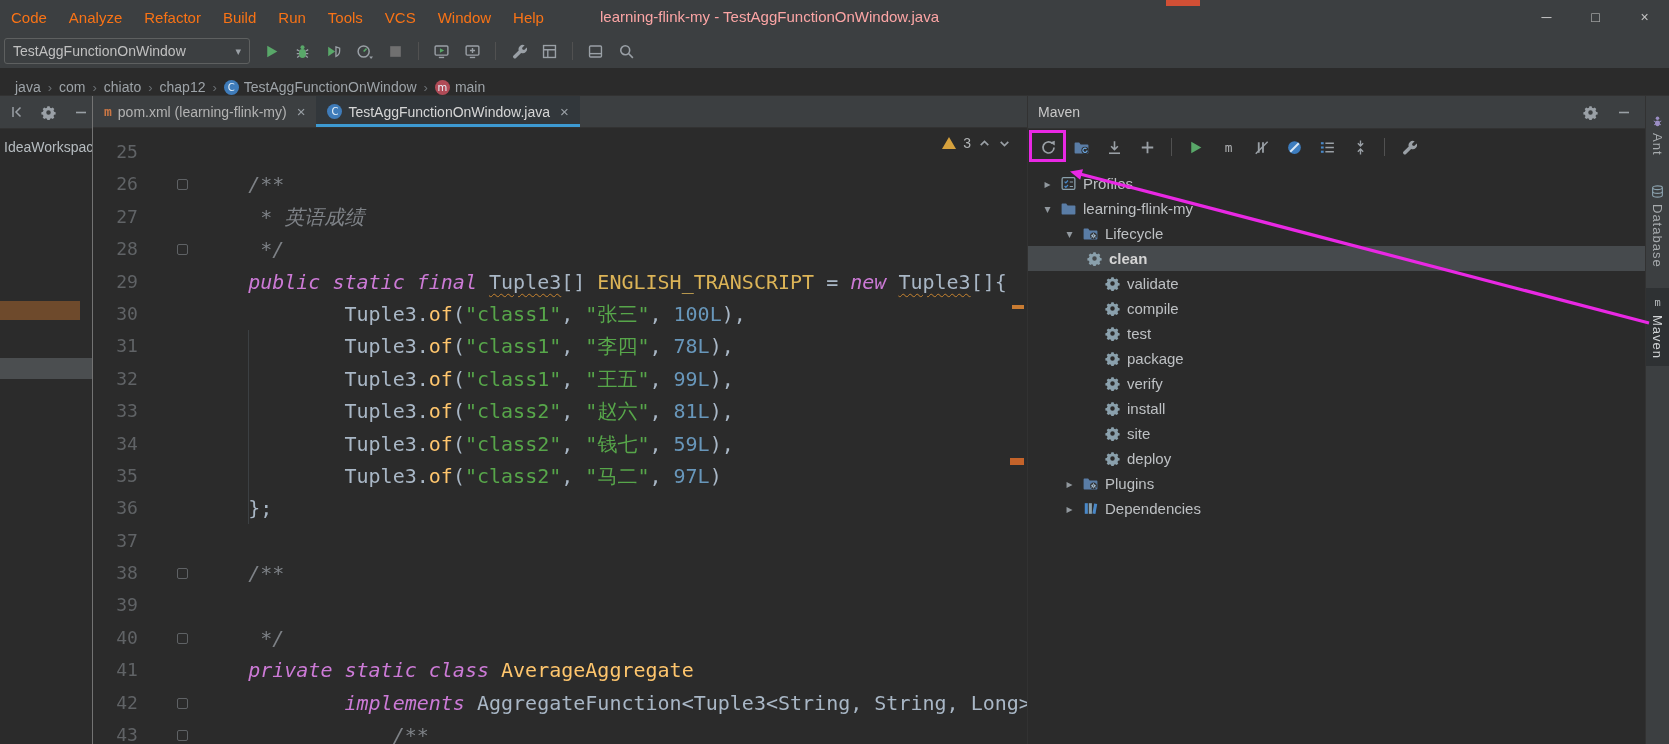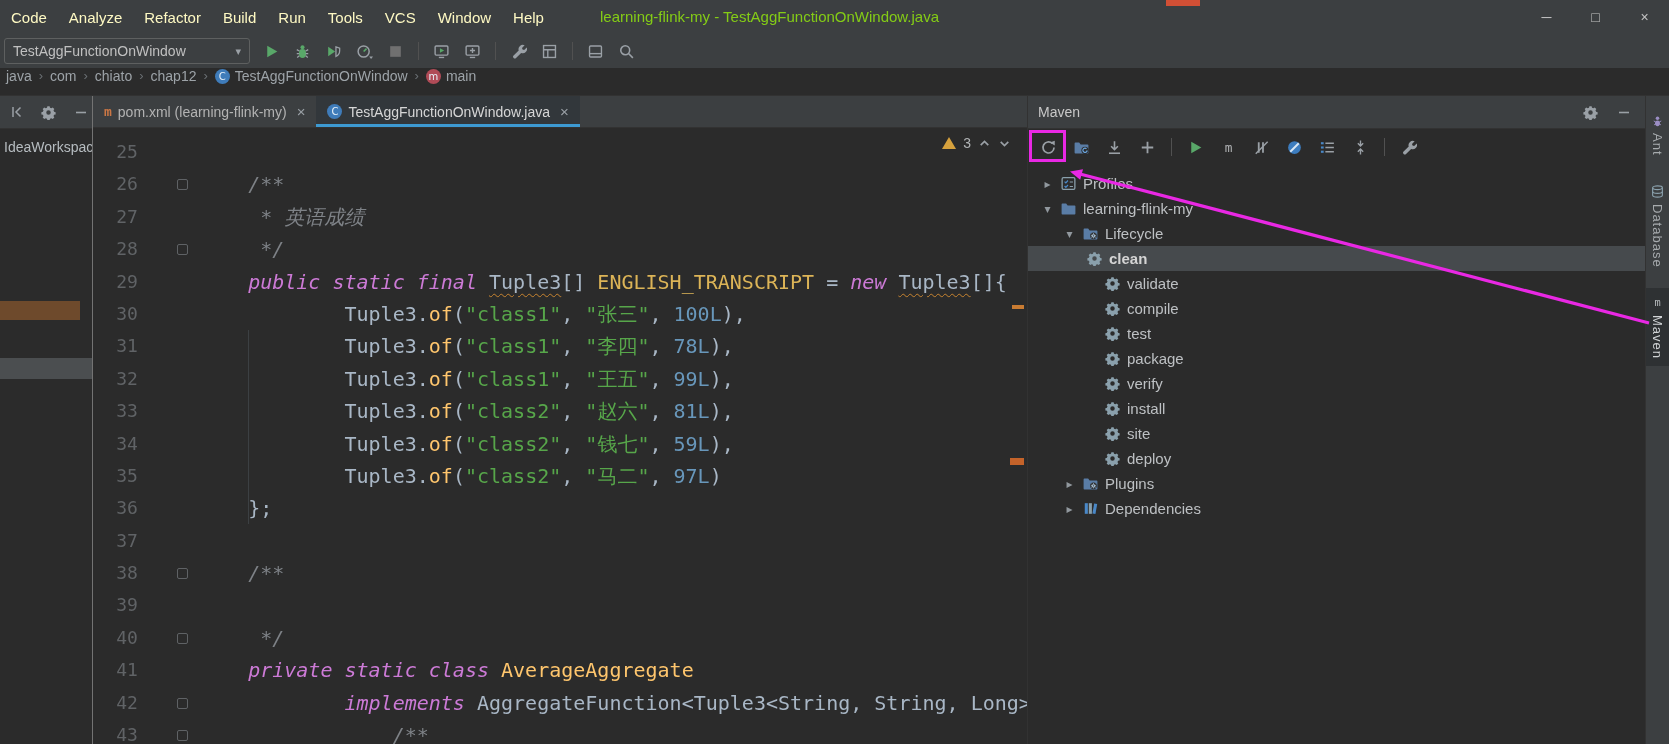--- a/index.html
+++ b/index.html
@@ -2,39 +2,39 @@
 <html><head>
 <meta charset="utf-8">
 <style>
   html,body{margin:0;padding:0;background:#1e1e1e}
   #app{position:relative;width:1669px;height:744px;background:#2b2b2b;overflow:hidden;
        font-family:"Liberation Sans",sans-serif;color:#bbbbbb;-webkit-font-smoothing:antialiased}
   
   .menubar{position:absolute;left:0;top:0;width:1669px;height:34px;background:#3c3f41;
            border-bottom:1px solid #2e3032;display:flex;align-items:center}
   .menus{display:flex;align-items:center}
-  .menu-item{padding:0 11px;font-size:15px;color:#fef9c3;cursor:default}
-  .window-title{position:absolute;left:600px;top:0;line-height:34px;font-size:15px;color:#84cc16;white-space:nowrap}
+  .menu-item{padding:0 11px;font-size:15px;color:#f97316;cursor:default}
+  .window-title{position:absolute;left:600px;top:0;line-height:34px;font-size:15px;color:#fca5a5;white-space:nowrap}
   .rec-mark{position:absolute;left:1166px;top:0;width:34px;height:6px;background:#d14f35}
   .win-controls{position:absolute;right:0;top:0;height:34px;display:flex}
   .win-btn{width:49px;text-align:center;line-height:34px;font-size:14px;color:#c3c3c3}
   
   .toolbar{position:absolute;left:0;top:34px;width:1669px;height:34px;background:#3c3f41;
            border-bottom:1px solid #2a2c2d;display:flex;align-items:center}
   .run-combo{height:24px;margin-left:4px;border:1px solid #5e6060;border-radius:3px;display:flex;
              align-items:center;justify-content:space-between;padding:0 8px;width:228px;font-size:14px;color:#c0c0c0}
   .combo-caret{color:#9aa0a6;font-size:11px;margin-left:8px}
   .tb-buttons{display:flex;align-items:center;margin-left:6px}
   .tbtn,.mbtn{background:transparent;border:0;padding:0;width:31px;height:28px;display:flex;
               align-items:center;justify-content:center;cursor:default}
   .tsep{width:1px;height:18px;background:#515151;margin:0 7px}
   .icon{display:inline-flex;align-items:center;justify-content:center;line-height:0}
   
   .breadcrumbs{position:absolute;left:0;top:68px;width:1669px;height:28px;background:#2b2b2b;
-               border-bottom:1px solid #323232;display:flex;align-items:flex-start;padding-left:4px;box-sizing:border-box;
+               border-bottom:1px solid #323232;display:flex;align-items:flex-end;padding-left:13px;box-sizing:border-box;
                font-size:14px;color:#9da3a8}
   .crumb{display:flex;align-items:center;gap:5px;padding:0 2px;white-space:nowrap}
   .crumb-sep{color:#6a6f73;margin:0 5px;font-size:13px}
   .badge-circle{width:15px;height:15px;border-radius:50%;display:inline-flex;align-items:center;justify-content:center;
                 font-size:10px;color:#e8f2fa;font-family:"DejaVu Sans",sans-serif}
   .badge-m{font-family:"DejaVu Sans Mono",monospace;font-size:13px;font-weight:bold;color:#cb7745}
   
   .left-panel{position:absolute;left:0;top:96px;width:93px;height:648px;background:#2b2b2b;
               border-right:1px solid #737373;box-sizing:border-box;overflow:hidden}
   .left-header{height:32px;background:#3c3f41;border-bottom:1px solid #323232;display:flex;align-items:center;

